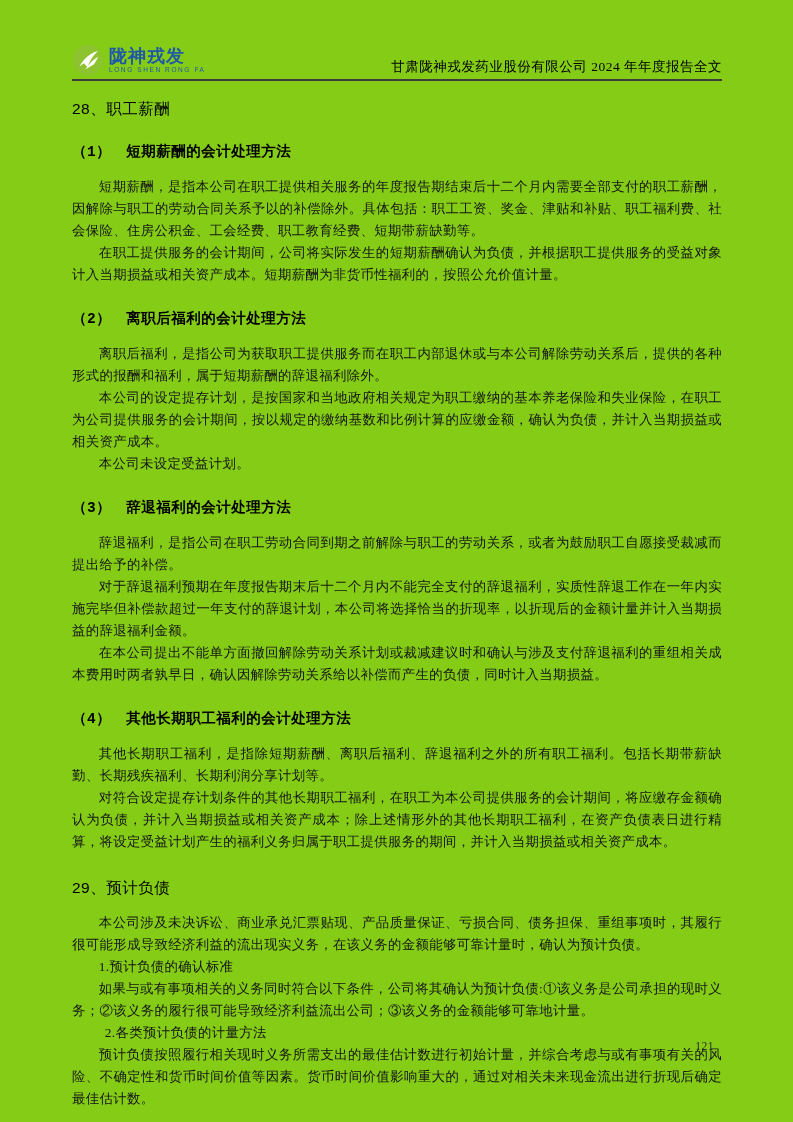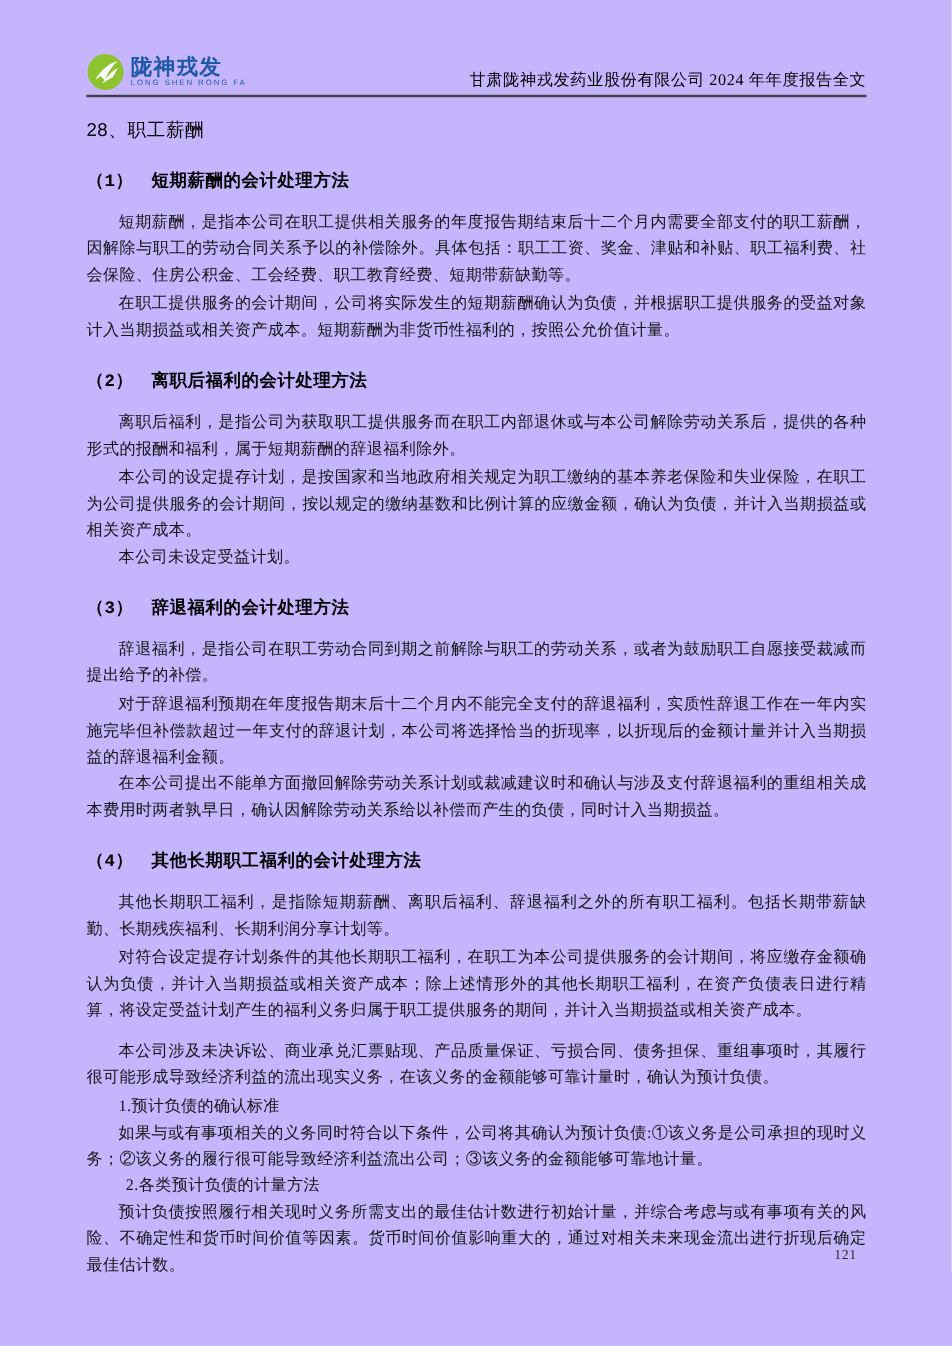--- a/index.html
+++ b/index.html
@@ -5,21 +5,21 @@
   html, body {
     margin: 0;
     padding: 0;
     background: #e8e8e8;
   }
   .page {
     position: relative;
     width: 793px;
     height: 1122px;
     margin: 0 auto;
-    background: #c4b5fd;
+    background: #84cc16;
     font-family: "Liberation Serif", "DejaVu Serif", serif;
     color: #141414;
     overflow: hidden;
     box-sizing: border-box;
   }
   
   .header {
     position: absolute;
     left: 72px;
     right: 71px;
@@ -95,21 +95,21 @@
   }
   .para {
     font-size: 13.4px;
     line-height: 22px;
     letter-spacing: 0.35px;
     margin: 0;
     text-align: justify;
     text-indent: 2em;
     color: #141414;
   }
-  .para.lead { margin-top: 14px; font-family: Liberation Mono, monospace; }
+  .para.lead { margin-top: 14px; }
   .para.indent-plus { text-indent: 2.45em; }
   
   .page-number {
     position: absolute;
     top: 1040px;
     right: 79px;
     font-size: 11.5px;
     letter-spacing: 0.5px;
     color: #2b2b2b;
   }
@@ -151,20 +151,21 @@
 
     <h2 class="h-sub">（3）　辞退福利的会计处理方法</h2>
     <p class="para lead">辞退福利，是指公司在职工劳动合同到期之前解除与职工的劳动关系，或者为鼓励职工自愿接受裁减而提出给予的补偿。</p>
     <p class="para">对于辞退福利预期在年度报告期末后十二个月内不能完全支付的辞退福利，实质性辞退工作在一年内实施完毕但补偿款超过一年支付的辞退计划，本公司将选择恰当的折现率，以折现后的金额计量并计入当期损益的辞退福利金额。</p>
     <p class="para">在本公司提出不能单方面撤回解除劳动关系计划或裁减建议时和确认与涉及支付辞退福利的重组相关成本费用时两者孰早日，确认因解除劳动关系给以补偿而产生的负债，同时计入当期损益。</p>
 
     <h2 class="h-sub">（4）　其他长期职工福利的会计处理方法</h2>
     <p class="para lead">其他长期职工福利，是指除短期薪酬、离职后福利、辞退福利之外的所有职工福利。包括长期带薪缺勤、长期残疾福利、长期利润分享计划等。</p>
     <p class="para">对符合设定提存计划条件的其他长期职工福利，在职工为本公司提供服务的会计期间，将应缴存金额确认为负债，并计入当期损益或相关资产成本；除上述情形外的其他长期职工福利，在资产负债表日进行精算，将设定受益计划产生的福利义务归属于职工提供服务的期间，并计入当期损益或相关资产成本。</p>
 
+    <h1 class="h-sec second">29、预计负债</h1>
     <p class="para lead">本公司涉及未决诉讼、商业承兑汇票贴现、产品质量保证、亏损合同、债务担保、重组事项时，其履行很可能形成导致经济利益的流出现实义务，在该义务的金额能够可靠计量时，确认为预计负债。</p>
     <p class="para">1.预计负债的确认标准</p>
     <p class="para">如果与或有事项相关的义务同时符合以下条件，公司将其确认为预计负债:①该义务是公司承担的现时义务；②该义务的履行很可能导致经济利益流出公司；③该义务的金额能够可靠地计量。</p>
     <p class="para indent-plus">2.各类预计负债的计量方法</p>
     <p class="para">预计负债按照履行相关现时义务所需支出的最佳估计数进行初始计量，并综合考虑与或有事项有关的风险、不确定性和货币时间价值等因素。货币时间价值影响重大的，通过对相关未来现金流出进行折现后确定最佳估计数。</p>
 
   </main>
 
   <div class="page-number">121</div>
 

